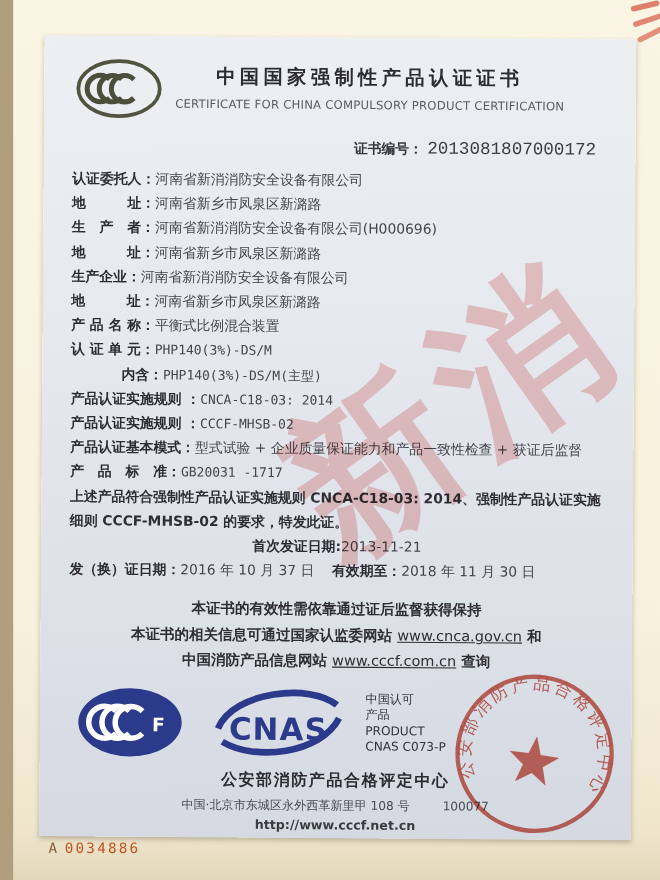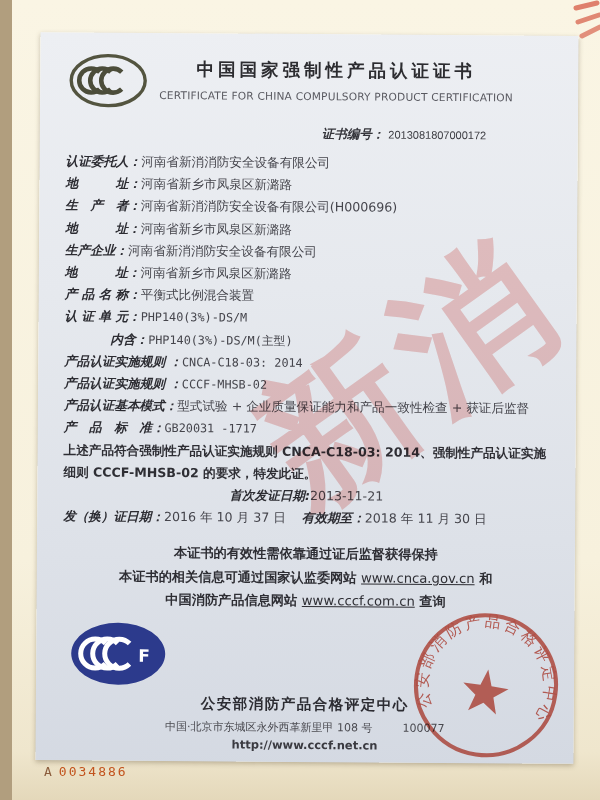--- a/index.html
+++ b/index.html
@@ -23,23 +23,23 @@
     color:#3f3f45;
   }
   .cert-inner{padding:16px 26px 0 26px;position:relative;}
   .cert-header{display:flex;align-items:flex-start;}
   .ccc-logo{flex:0 0 auto;margin-top:4px;}
   .titles{flex:1;text-align:center;padding-right:30px;}
   .title-cn{font-size:17.5px;font-weight:bold;letter-spacing:4px;color:#2c2c30;margin-top:8px;}
   .title-en{font-size:10.6px;color:#595960;margin-top:8px;letter-spacing:.2px;}
   .cert-no{margin:16px 0 9px 0;padding-left:256px;font-size:12.5px;white-space:nowrap;}
   .cert-no .lab{font-weight:600;color:#35353b;}
-  .cert-no .num{font-family:Liberation Sans, sans-serif;font-size:11px;color:#3c3c42;margin-left:4px;margin-top:24px;}
+  .cert-no .num{font-family:Liberation Mono, monospace;font-size:16px;color:#3c3c42;margin-left:4px;margin-top:24px;}
   .fields p{margin:0;font-size:12.6px;line-height:22.2px;}
-  .lab{font-weight:bold;color:#2c2c32;font-style:italic;}
+  .lab{font-weight:bold;color:#2c2c32;}
   .val{color:#45454c;}
   .mono{font-family:"DejaVu Sans Mono",monospace;font-size:11.8px;}
   .indent{padding-left:46px;}
   .stmt{margin:0;font-size:12.6px;line-height:22.2px;font-weight:bold;color:#2e2e34;}
   .first-issue{margin:0;text-align:center;font-size:12.6px;line-height:22.2px;}
   .reissue{margin:0;font-size:12.6px;line-height:23px;white-space:nowrap;}
   .reissue .gap{display:inline-block;width:16px;}
   .notes{margin-top:13px;text-align:center;font-size:13.2px;line-height:23.5px;font-weight:bold;color:#2e2e34;}
   .notes .url{font-weight:normal;text-decoration:underline;font-family:"DejaVu Sans",sans-serif;}
   .logo-row{display:flex;align-items:center;margin-top:9px;padding-left:6px;}
@@ -123,20 +123,33 @@
     </div>
 
     <div class="logo-row">
       <svg width="100" height="66" viewBox="0 0 100 66">
         <ellipse cx="50" cy="33" rx="47" ry="31" fill="#2c3a8c"></ellipse>
         <path d="M37.3 22.8 A14.5 14.5 0 1 0 37.3 43.2" fill="none" stroke="#ffffff" stroke-width="5"></path>
         <path d="M49.3 22.8 A14.5 14.5 0 1 0 49.3 43.2" fill="none" stroke="#ffffff" stroke-width="5"></path>
         <path d="M61.3 22.8 A14.5 14.5 0 1 0 61.3 43.2" fill="none" stroke="#ffffff" stroke-width="5"></path>
         <text x="70" y="41" font-size="17" font-weight="bold" fill="#ffffff" font-family="DejaVu Sans, sans-serif">F</text>
       </svg>
+      <div class="cnas-wrap">
+        <svg width="118" height="66" viewBox="0 0 118 66">
+          <path d="M4 40 C 18 6, 88 -2, 112 18" fill="none" stroke="#2c3a8c" stroke-width="6"></path>
+          <path d="M8 52 C 38 70, 98 62, 114 30" fill="none" stroke="#2c3a8c" stroke-width="6"></path>
+          <text x="14" y="50" font-size="28" font-weight="bold" fill="#2c3a8c" letter-spacing="1" font-family="DejaVu Sans, sans-serif">CNAS</text>
+        </svg>
+      </div>
+      <div class="accr">
+        <div>中国认可</div>
+        <div>产品</div>
+        <div>PRODUCT</div>
+        <div>CNAS C073-P</div>
+      </div>
     </div>
 
     <div class="issuer-block">
       <div class="issuer">公安部消防产品合格评定中心</div>
       <div class="addr"><span>中国·北京市东城区永外西革新里甲 108 号</span><span class="post">100077</span></div>
       <div class="site">http://www.cccf.net.cn</div>
     </div>
 
   </div>
 

